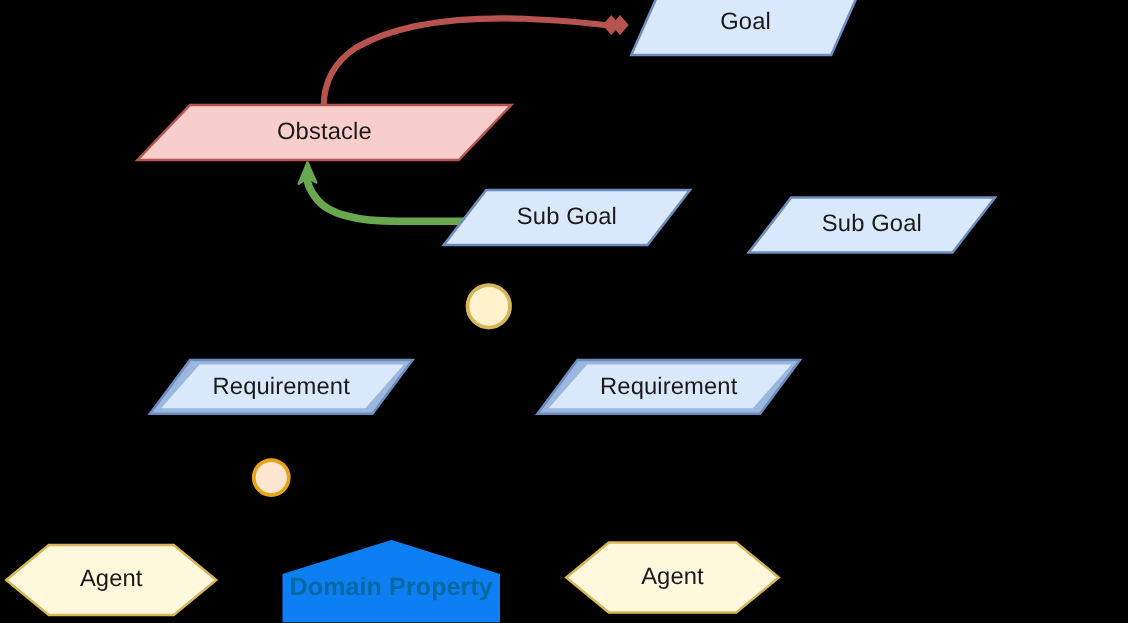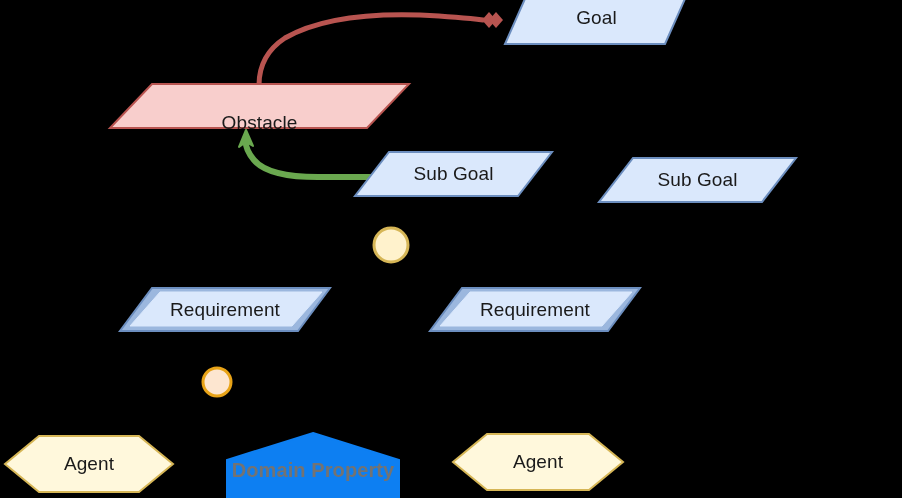--- a/index.html
+++ b/index.html
@@ -29,21 +29,21 @@
     align-items: center;
     justify-content: center;
     font-family: "Liberation Sans", sans-serif;
     font-size: 19px;
     color: #1a1a1a;
     white-space: nowrap;
     pointer-events: none;
     letter-spacing: 0.1px;
   }
   .node-label.inverted {
-    color: #737373;
+    color: #0369a1;
     font-weight: bold;
   }
 </style>
 </head>
 <body>
 
 <div id="canvas">
 
   <svg class="layer" viewBox="0 0 902 498">
 
@@ -115,21 +115,21 @@
       <polygon points="313,433 399,460 399,498 227,498 227,460" fill="#0d7ff2" stroke="#0d7ff2" stroke-width="2"></polygon>
     </g>
 
     <g>
       <polygon points="487,434 589,434 623,462 589,490 487,490 453,462" fill="#fff8dc" stroke="#d6b656" stroke-width="2"></polygon>
     </g>
   </svg>
 
   <div class="node-label" style="left:505px; top:-8px; width:183px; height:52px;">Goal</div>
 
-  <div class="node-label" style="left:110px; top:84px; width:299px; height:44px;margin-top:17px;">Obstacle</div>
+  <div class="node-label" style="left:110px; top:84px; width:299px; height:44px;">Obstacle</div>
 
   <div class="node-label" style="left:355px; top:152px; width:197px; height:44px;">Sub Goal</div>
 
   <div class="node-label" style="left:599px; top:158px; width:197px; height:44px;">Sub Goal</div>
 
   <div class="node-label" style="left:120px; top:288px; width:210px; height:43px;">Requirement</div>
 
   <div class="node-label" style="left:430px; top:288px; width:210px; height:43px;">Requirement</div>
 
   <div class="node-label" style="left:5px; top:436px; width:168px; height:56px;">Agent</div>

